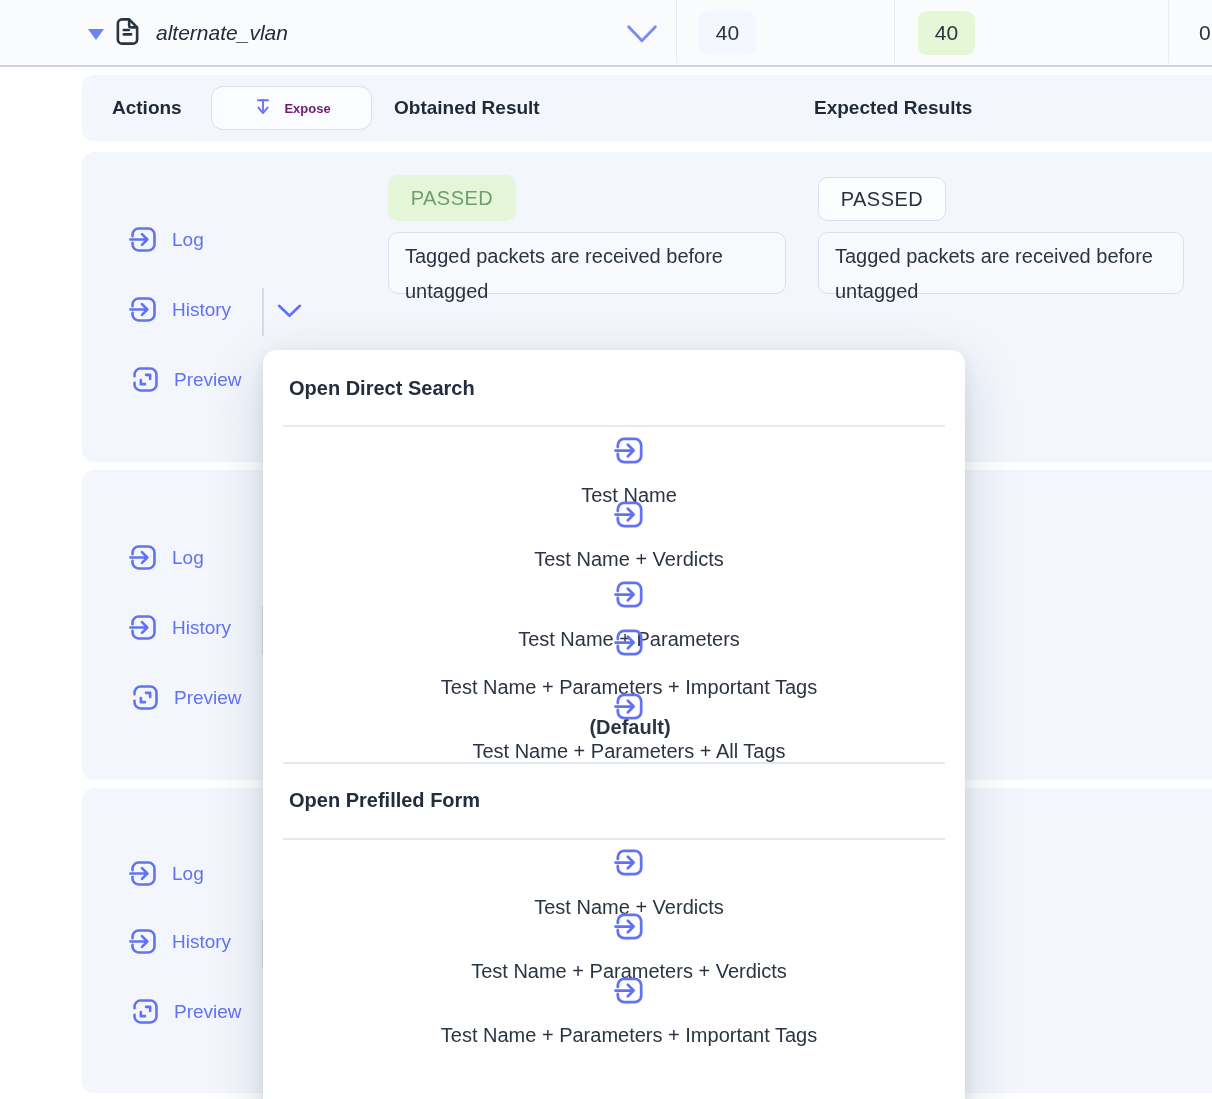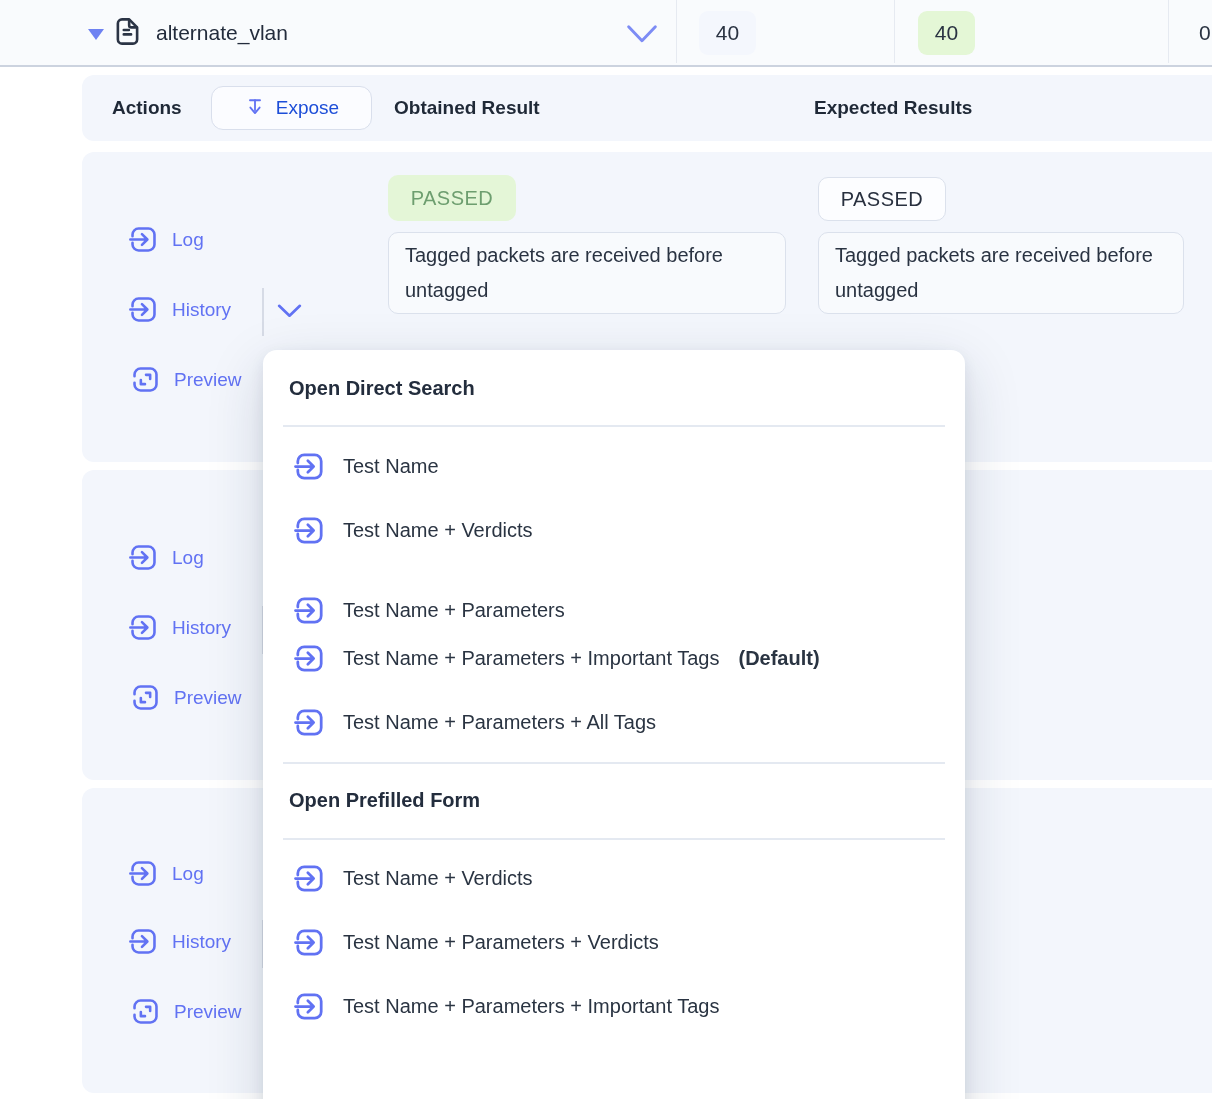--- a/index.html
+++ b/index.html
@@ -7,71 +7,71 @@
           font-family:"Liberation Sans","DejaVu Sans",sans-serif;color:#28303f;}
 
   
   .param-row{position:absolute;left:0;top:0;width:1212px;height:65px;
              background:#f9fbfd;border-bottom:2px solid #ccd3df;}
   .caret-down{position:absolute;left:88px;top:29px;width:0;height:0;
               border-left:8px solid transparent;border-right:8px solid transparent;
               border-top:11px solid #6e82f2;}
   .file-ic{position:absolute;left:111px;top:15px;width:33px;height:33px;}
   .param-name{position:absolute;left:156px;top:0;height:65px;display:flex;align-items:center;
-              font-size:21px;font-weight:500;color:#232c3c;}
+              font-size:21px;font-weight:500;color:#232c3c;font-style:italic;}
   .name-chevron{position:absolute;left:625px;top:23px;width:34px;height:22px;}
   .col-sep{position:absolute;top:0;width:1px;height:63px;background:#e6eaf1;}
   .chip{position:absolute;top:11px;width:57px;height:44px;border-radius:9px;
         display:flex;align-items:center;justify-content:center;font-size:21px;color:#2a3342;}
   .chip.plain{background:#f4f7fd;}
   .chip.green{background:#e4f7d6;}
   .partial-val{position:absolute;left:1199px;top:0;height:65px;display:flex;align-items:center;
                font-size:21px;color:#2a3342;}
 
   
   .card{position:absolute;left:82px;width:1146px;background:#f3f6fc;border-radius:12px;}
 
   
   .hdr-label{position:absolute;top:0;height:66px;display:flex;align-items:center;
              font-size:19px;font-weight:700;color:#1f2937;}
   .expose-btn{position:absolute;left:129px;top:11px;width:161px;height:44px;box-sizing:border-box;
               border:1.5px solid #d9dfec;border-radius:12px;background:#fbfcff;
               display:flex;align-items:center;justify-content:center;gap:10px;cursor:pointer;}
-  .expose-btn span{font-size:19px;font-weight:400;color:#1d4ed8;}
+  .expose-btn span{font-size:13px;font-weight:700;color:#701a75;}
 
   
   .action{position:absolute;left:46px;display:flex;align-items:center;gap:13px;cursor:pointer;}
   .action span{font-size:19px;font-weight:400;color:#6172f3;}
   .ic31{width:31px;height:31px;flex:0 0 31px;}
   .hist-sep{position:absolute;left:180px;width:1.5px;height:48px;background:#d6dbe6;}
   .hist-chevron{position:absolute;left:194px;width:27px;height:18px;cursor:pointer;}
 
   
   .badge-green{position:absolute;left:306px;top:23px;width:128px;height:46px;border-radius:10px;
                background:#e4f6d7;display:flex;align-items:center;justify-content:center;
                font-size:20px;letter-spacing:.5px;color:#6d9e6f;}
   .badge-outline{position:absolute;left:736px;top:25px;width:128px;height:44px;border-radius:10px;
                  box-sizing:border-box;border:1.5px solid #dbe1ec;background:#fcfdff;
                  display:flex;align-items:center;justify-content:center;
                  font-size:20px;letter-spacing:.5px;color:#28303f;}
-  .result-box{position:absolute;top:80px;height:82px;box-sizing:border-box;border:1.5px solid #dbe1ec;
-              border-radius:10px;background:#f8fafd;padding:6px 16px;display:flex;align-items:center;
+  .result-box{position:absolute;top:80px;height:62px;box-sizing:border-box;border:1.5px solid #dbe1ec;
+              border-radius:10px;background:#f8fafd;padding:6px 16px;display:flex;
               font-size:20px;line-height:35px;color:#2a3342;}
   .result-box.obtained{left:306px;width:398px;}
   .result-box.expected{left:736px;width:366px;}
 
   
   .menu{position:absolute;left:263px;top:350px;width:702px;height:852px;background:#ffffff;
         border-radius:14px;z-index:20;
         box-shadow:0 18px 55px rgba(25,39,74,.17),0 4px 14px rgba(25,39,74,.08);}
   .menu-heading{position:absolute;left:26px;height:60px;display:flex;align-items:center;
                 font-size:20px;font-weight:700;color:#232d3d;}
   .menu-divider{position:absolute;left:20px;right:20px;height:1.5px;background:#e4e9f1;}
   .menu-item{position:absolute;left:0;right:0;height:64px;padding-left:30px;
-             display:flex;align-items:center;gap:17px;cursor:pointer;}
+             display:flex;align-items:center;gap:17px;cursor:pointer;flex-direction:column;}
   .menu-item .ic33{width:33px;height:33px;flex:0 0 33px;}
   .menu-item span{font-size:20px;color:#2a3442;}
   .menu-item .suffix{font-weight:700;}
   .menu-item .suffix:empty{display:none;}
   .menu-item .suffix:not(:empty){margin-left:2px;text-align:right;}
 </style>
 </head>
 <body>
 
 <div id="canvas">

